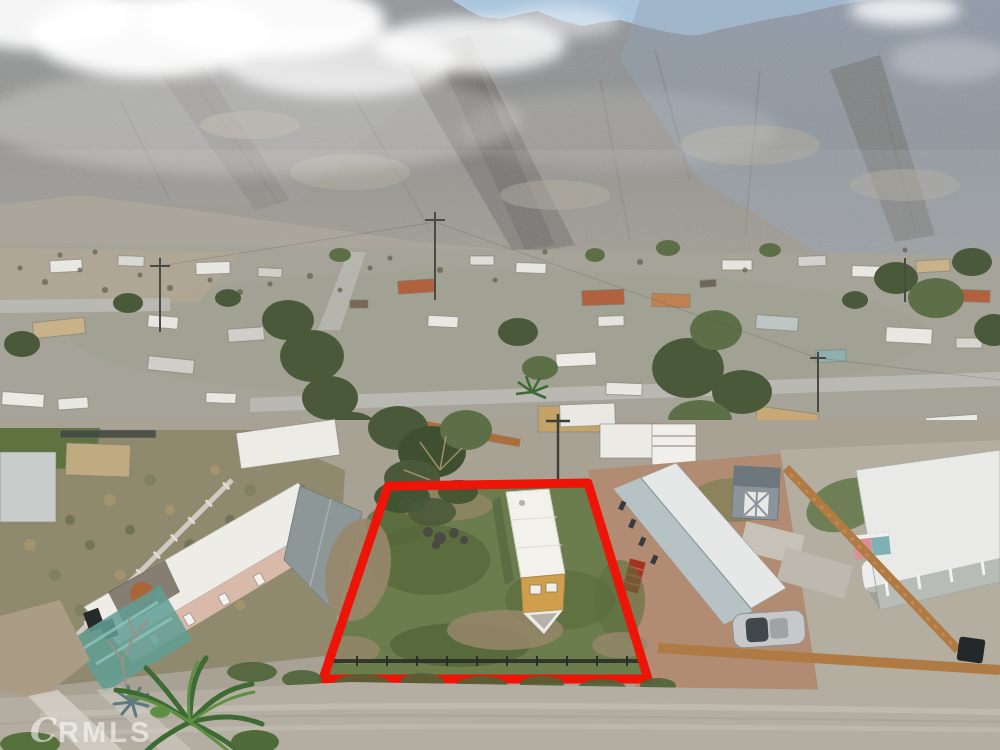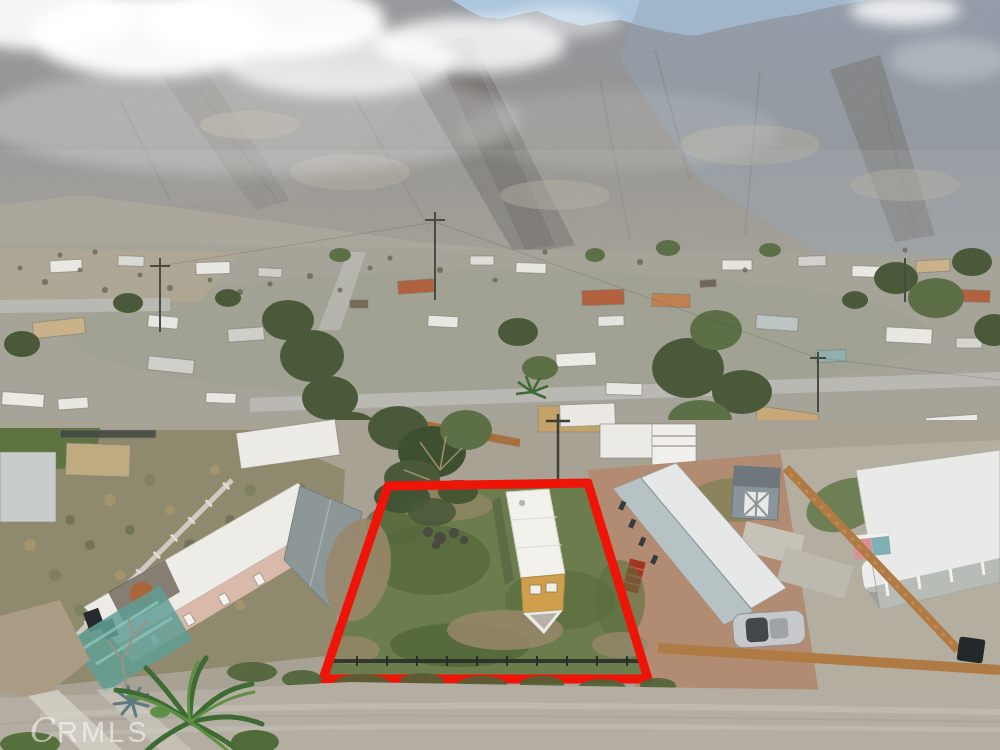--- a/index.html
+++ b/index.html
@@ -4,21 +4,21 @@
 <style>
   html,body{margin:0;padding:0;background:#222;}
   .photo{
     position:relative;width:1000px;height:750px;overflow:hidden;
     font-family:"Liberation Sans",sans-serif;
   }
   .photo svg{display:block;width:1000px;height:750px;}
   .watermark{
     position:absolute;left:30px;top:710px;
     color:rgba(255,255,255,0.55);
-    letter-spacing:3px;font-size:29px;font-weight:400;
+    letter-spacing:3px;font-size:29px;font-weight:700;
     font-family:"Liberation Sans",sans-serif;
     user-select:none;white-space:nowrap;
   }
   .watermark .wm-initial{
     font-family:"DejaVu Serif",serif;font-style:italic;
     font-size:34px;margin-right:-2px;
   }
 </style>
 </head>
 <body>

